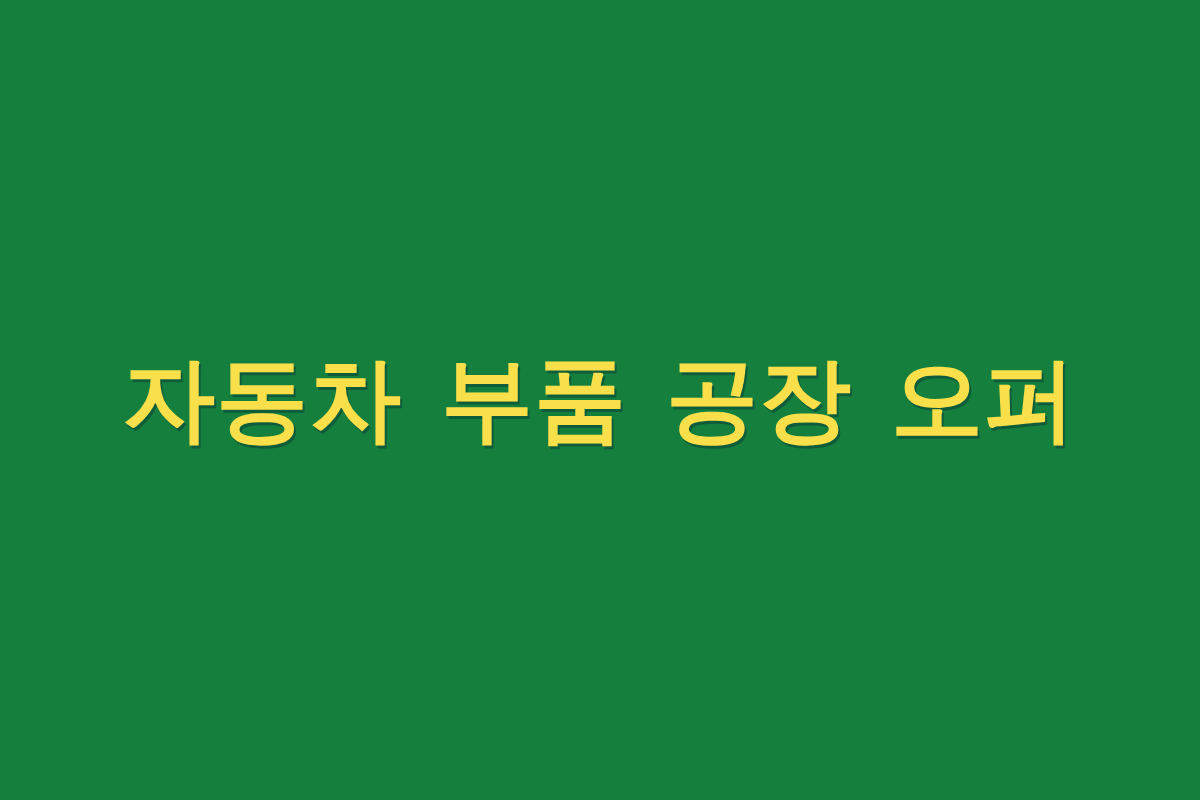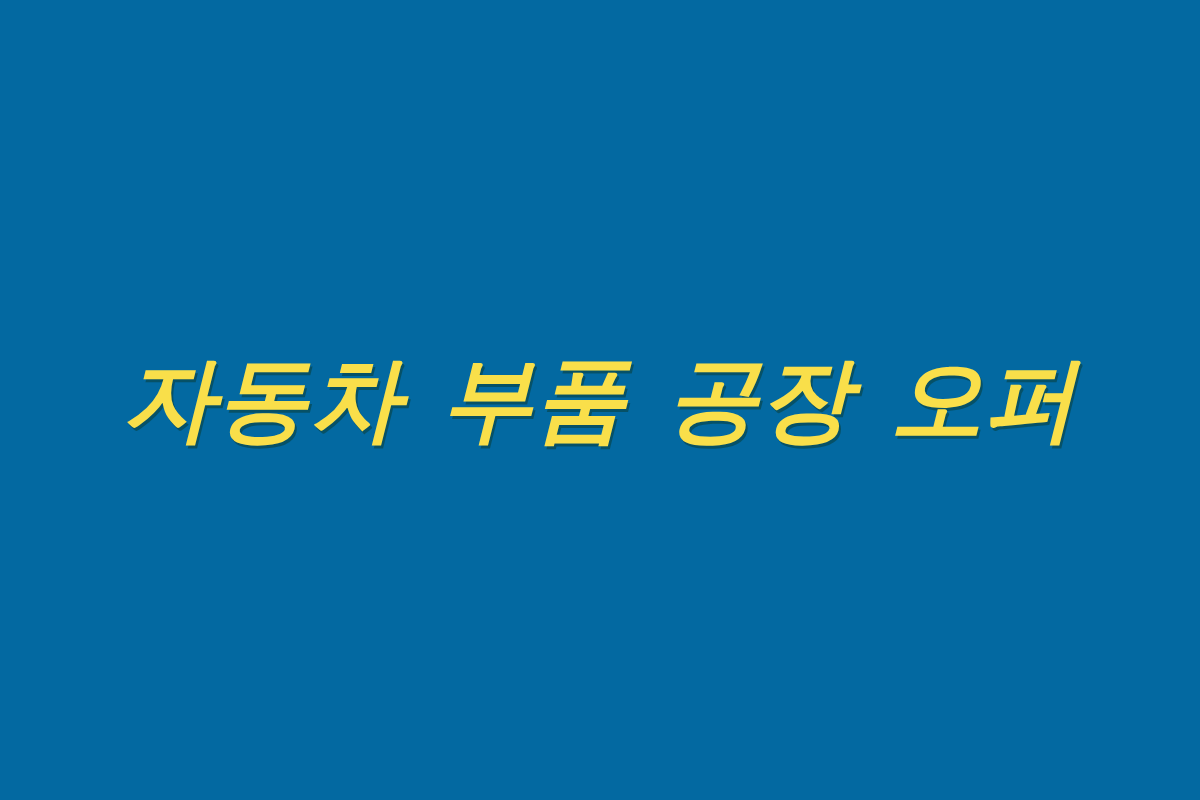--- a/index.html
+++ b/index.html
@@ -38,21 +38,21 @@
     white-space: pre-wrap;
   }
 
   .headline-line {
     display: block;
   }
 </style>
 </head>
 <body>
 
-<div id="thumbnail-card" style="background: #0369a1; font-style: italic;">
+<div id="thumbnail-card" style="background: #15803d;">
 
   <div id="headline-block" style="color: rgb(249, 223, 74); text-shadow: rgba(9, 62, 56, 0.55) 2px 3px 0px; text-align: center;">
 
     
 
     <span class="headline-line">자동차 부품 공장 오퍼</span>
 
     
 
   </div>

